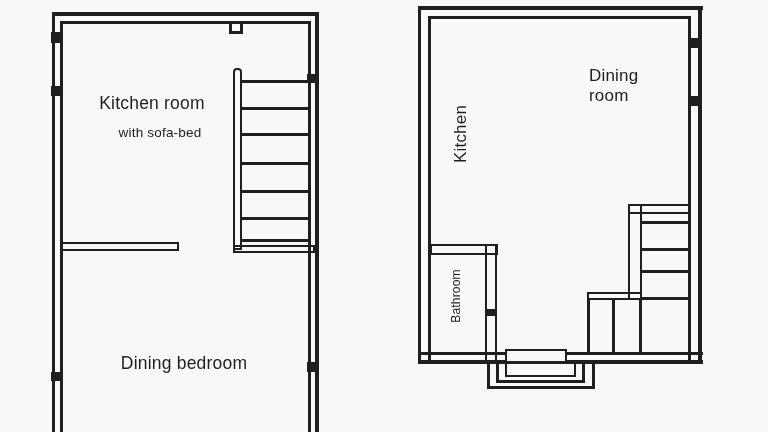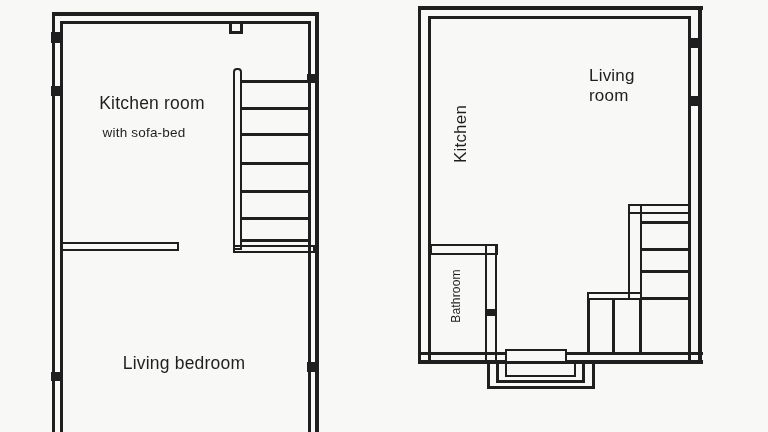--- a/index.html
+++ b/index.html
@@ -50,22 +50,22 @@
       <div class="s" style="left:242px;top:107px;width:66px;height:2.5px;"></div>
       <div class="s" style="left:242px;top:133px;width:66px;height:2.5px;"></div>
       <div class="s" style="left:242px;top:162px;width:66px;height:2.5px;"></div>
       <div class="s" style="left:242px;top:190px;width:66px;height:2.5px;"></div>
       <div class="s" style="left:242px;top:217px;width:66px;height:2.5px;"></div>
       <div class="s" style="left:242px;top:239px;width:66px;height:2.5px;"></div>
       <div class="h" style="left:233px;top:245px;width:82px;height:8px;"></div>
     </div>
 
     <div class="label" style="left:72px;top:93px;width:160px;text-align:center;font-size:17.5px;">Kitchen room</div>
-    <div class="label" style="left:64px;top:125px;width:160px;text-align:center;font-size:13.5px;">with sofa-bed</div>
-    <div class="label" style="left:94px;top:353px;width:180px;text-align:center;font-size:17.5px;">Living bedroom</div>
+    <div class="label" style="left:80px;top:125px;width:160px;text-align:center;font-size:13.5px;">with sofa-bed</div>
+    <div class="label" style="left:94px;top:353px;width:180px;text-align:center;font-size:17.5px;">Dining bedroom</div>
   </div>
 
   <div>
 
     <div class="s" style="left:418px;top:6px;width:285px;height:4px;"></div>
     <div class="s" style="left:428px;top:16px;width:263px;height:2.5px;"></div>
     <div class="s" style="left:418px;top:6px;width:3px;height:358px;"></div>
     <div class="s" style="left:428px;top:16px;width:2.5px;height:348px;"></div>
     <div class="s" style="left:698px;top:6px;width:4px;height:358px;"></div>
     <div class="s" style="left:688px;top:16px;width:3px;height:348px;"></div>
@@ -91,17 +91,17 @@
       <div class="s" style="left:642px;top:248px;width:46px;height:2.5px;"></div>
       <div class="s" style="left:642px;top:270px;width:46px;height:2.5px;"></div>
       <div class="s" style="left:642px;top:297px;width:46px;height:2.5px;"></div>
       <div class="h" style="left:587px;top:292px;width:55px;height:8px;"></div>
       <div class="s" style="left:587px;top:298px;width:3px;height:56px;"></div>
       <div class="s" style="left:612px;top:298px;width:3px;height:56px;"></div>
       <div class="s" style="left:639px;top:298px;width:3px;height:56px;"></div>
     </div>
 
     <div class="label rot" style="left:461px;top:134px;font-size:17px;">Kitchen</div>
-    <div class="label" style="left:589px;top:66px;width:64px;font-size:17px;">Living room</div>
+    <div class="label" style="left:589px;top:66px;width:64px;font-size:17px;">Dining room</div>
     <div class="label rot" style="left:457px;top:296px;font-size:12px;">Bathroom</div>
   </div>
 
 </div>
 
 </body></html>

